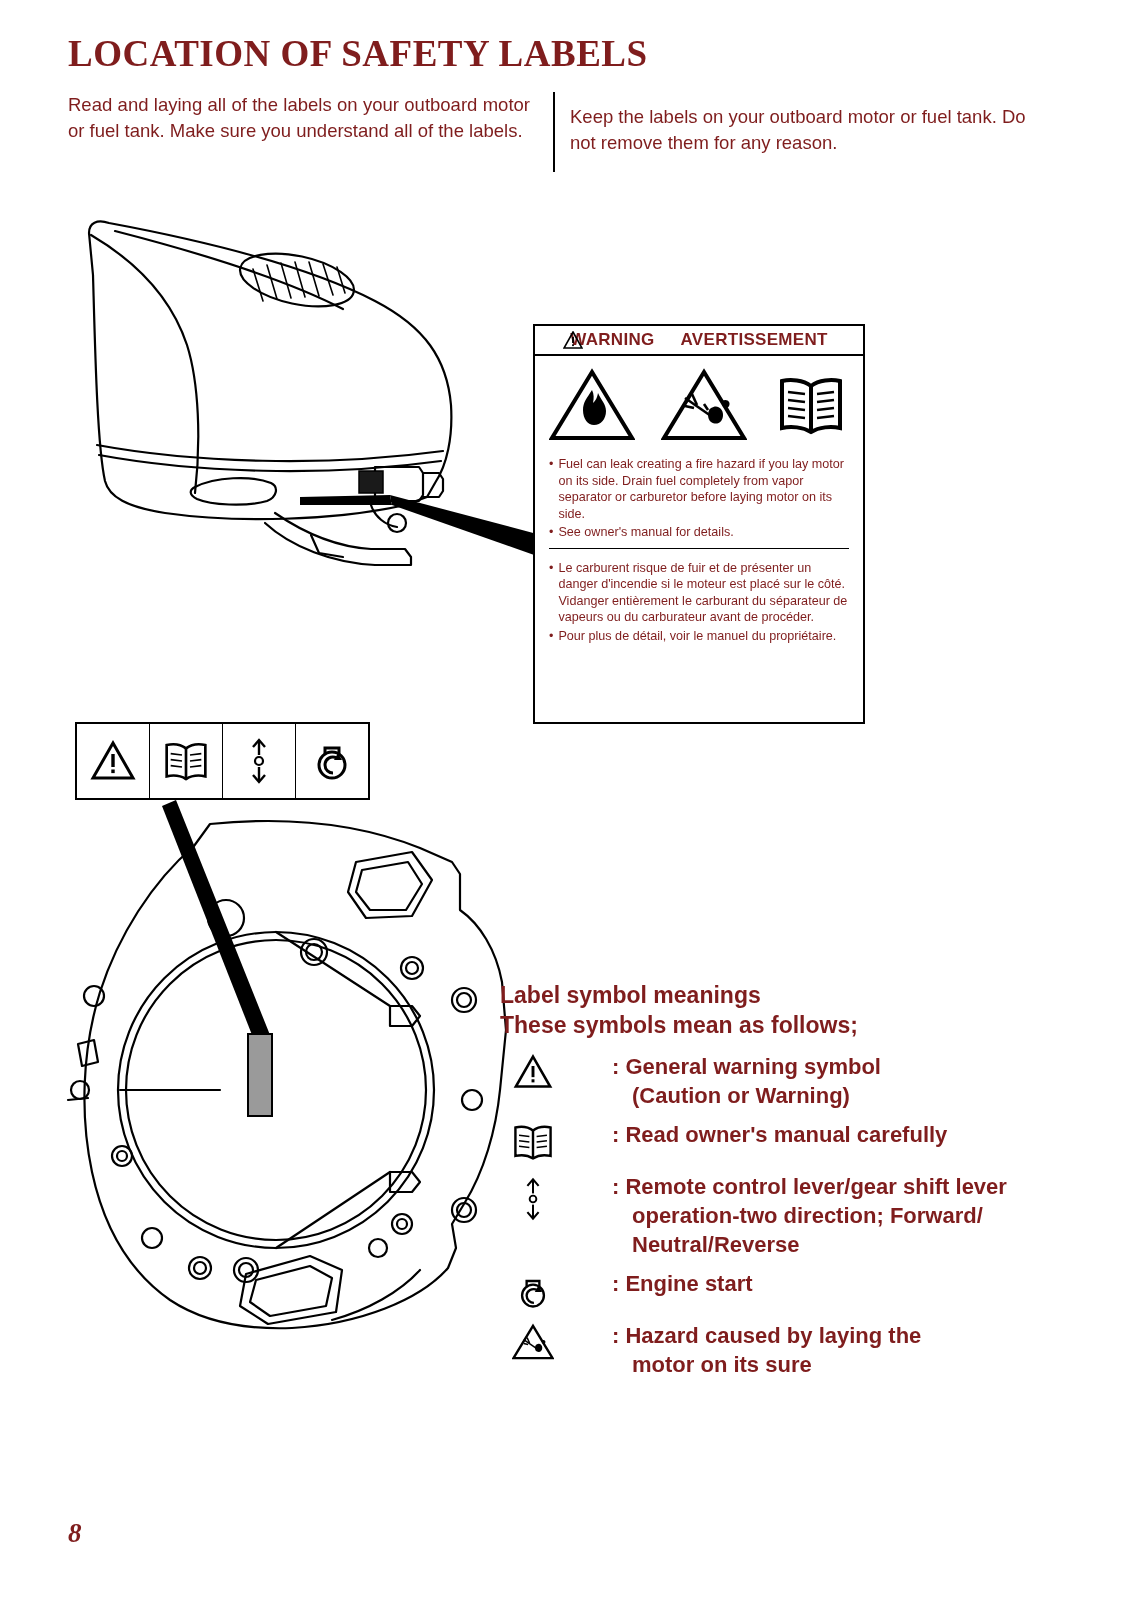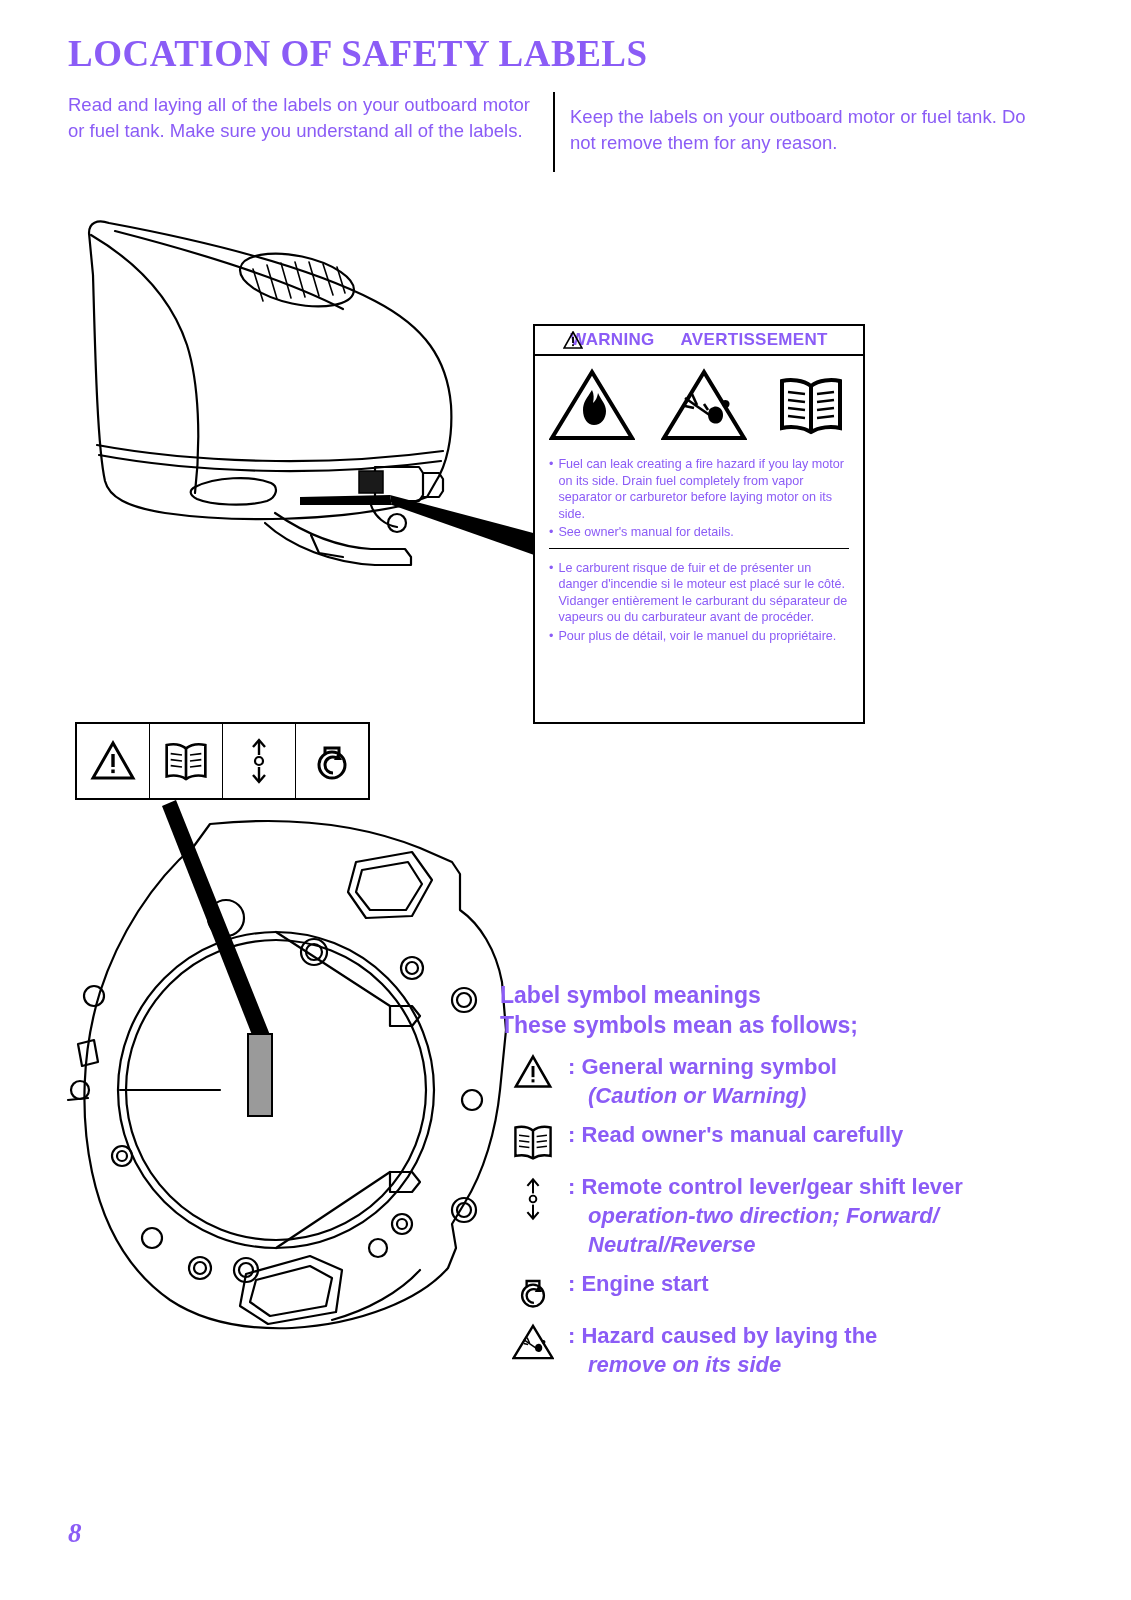--- a/index.html
+++ b/index.html
@@ -6,21 +6,21 @@
     margin: 0;
     padding: 0;
     background: #ffffff;
   }
   .page {
     position: relative;
     width: 1131px;
     height: 1600px;
     background: #ffffff;
     font-family: "Liberation Sans", sans-serif;
-    color: #8b5cf6;
+    color: #7f1d1d;
     overflow: hidden;
   }
 
   
   .title {
     position: absolute;
     left: 68px;
     top: 32px;
     font-family: "Liberation Serif", serif;
     font-weight: bold;
@@ -160,35 +160,36 @@
   .legend-head {
     font-size: 23px;
     font-weight: bold;
     line-height: 30px;
     margin-bottom: 12px;
   }
   .legend-row {
     display: flex;
     align-items: flex-start;
     margin-bottom: 10px;
+    gap: 44px;
   }
   .legend-icon {
     flex: 0 0 66px;
     display: flex;
     justify-content: center;
     align-items: flex-start;
     padding-top: 2px;
   }
   .legend-text {
     font-size: 22px;
     font-weight: bold;
     line-height: 29px;
     padding-left: 2px;
   }
-  .legend-text .indent { display: block; padding-left: 20px; font-style: italic; }
+  .legend-text .indent { display: block; padding-left: 20px; }
 
   
   .page-number {
     position: absolute;
     left: 68px;
     top: 1518px;
     font-family: "Liberation Serif", serif;
     font-style: italic;
     font-weight: bold;
     font-size: 27px;
@@ -514,20 +515,20 @@
             <path d="M24 32 L 50 50"></path>
             <path d="M31 28 L 36 39"></path>
             <path d="M24 40 L 33 42"></path>
           </g>
           <path d="M50 42 C 56 38, 62 42, 62 49 C 62 56, 56 60, 50 56 C 46 53, 46 45, 50 42 Z" fill="#000"></path>
           <path d="M61 34 C 66 31, 70 35, 68 39 C 66 43, 60 41, 61 34 Z" fill="#000"></path>
         </svg>
       </div>
       <div class="legend-text">
         <span>: Hazard caused by laying the</span>
-        <span class="indent">remove on its side</span>
+        <span class="indent">motor on its sure</span>
       </div>
     </div>
   </div>
 
   <div class="page-number">8</div>
 
 </div>
 
 </body></html>

